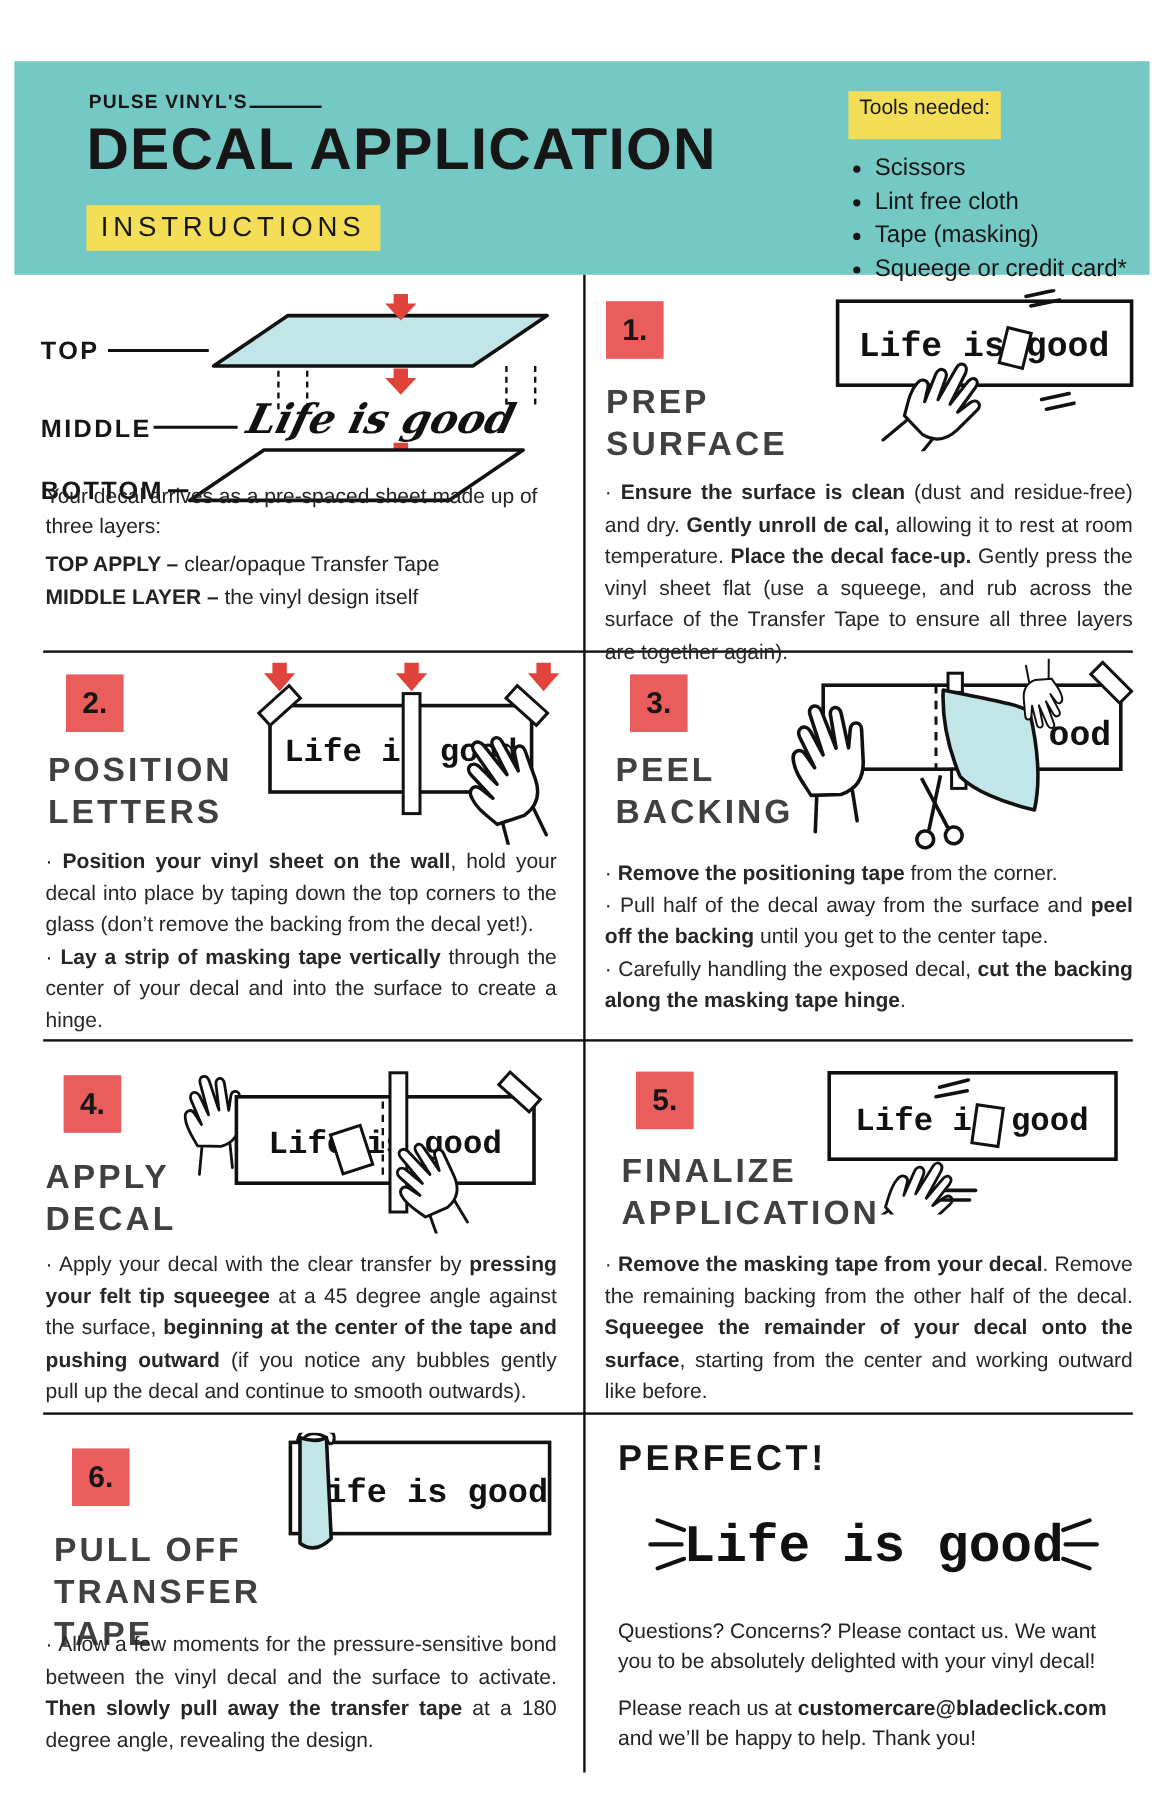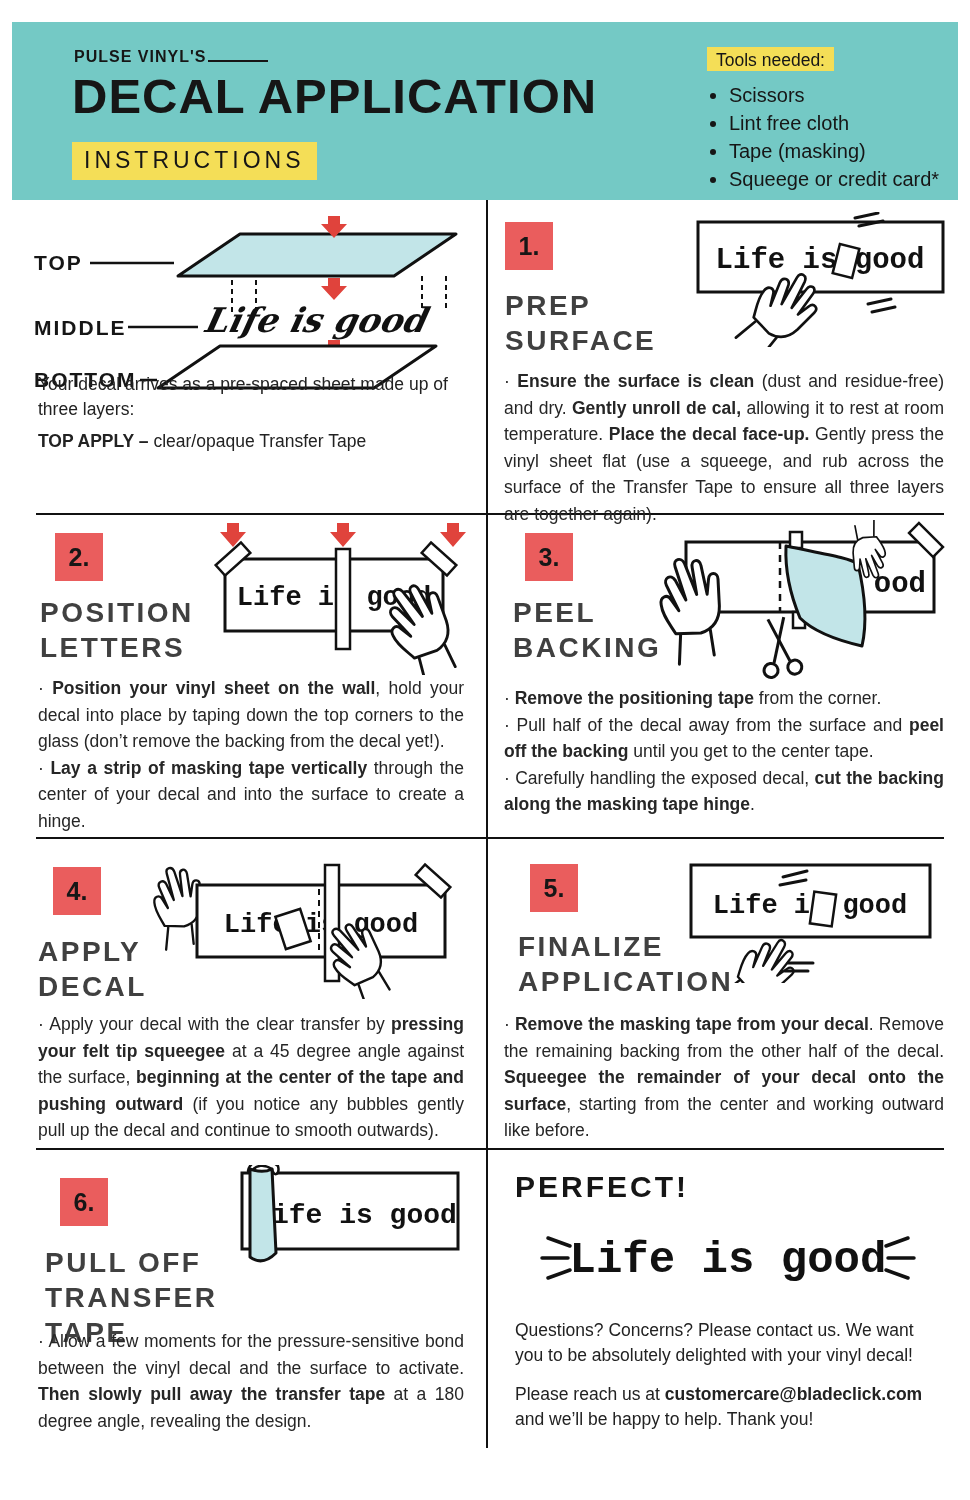--- a/index.html
+++ b/index.html
@@ -1,26 +1,26 @@
 <!DOCTYPE html>
 <html><head>
 <meta charset="utf-8">
 <style>
   * { margin:0; padding:0; box-sizing:border-box; }
   body { background:#fff; font-family:"Liberation Sans", sans-serif; color:#222; }
-  .page { position:relative; width:970px; height:1448px; background:#fff; overflow:hidden; }
+  .page { position:relative; width:970px; height:1448px; background:#fff; overflow:hidden;margin-top:29px; }
 
   
   .header { position:absolute; left:12px; top:22px; width:946px; height:178px; background:#74c9c5; }
   .brand { position:absolute; left:62px; top:26px; font-size:16px; font-weight:bold; letter-spacing:1px; color:#161616; }
   .brand-line { display:inline-block; width:60px; border-bottom:2px solid #161616; margin-left:2px; vertical-align:baseline; }
   .big-title { position:absolute; left:60px; top:46px; font-size:49px; font-weight:bold; letter-spacing:1px; color:#161616; }
   .instructions { position:absolute; left:60px; top:120px; background:#f4de57; padding:5px 12px 6px 12px; font-size:23px; letter-spacing:4px; font-weight:500; color:#161616; }
   .tools { position:absolute; left:695px; top:25px; width:240px; }
-  .tools-title { display:inline-block; background:#f4de57; padding:3px 9px 0 9px; font-size:17.5px; color:#161616; }
+  .tools-title { display:inline-block; background:#f4de57; padding:3px 9px 16px 9px; font-size:17.5px; color:#161616; }
   .tools-list { margin:10px 0 0 22px; font-size:20px; line-height:1.4; color:#161616; }
 
   
   .vline { position:absolute; left:486px; top:200px; width:2px; height:1255px; background:#111; }
   .hline { position:absolute; left:36px; width:908px; height:2px; background:#111; }
   #hline-1 { top:513px; } #hline-2 { top:837px; } #hline-3 { top:1148px; }
 
   
   .cell { position:absolute; }
   #cell-intro   { left:0;     top:200px;  width:486px; height:315px; }
@@ -110,20 +110,21 @@
       <text class="dlabel" x="8" y="121" font-size="21">MIDDLE</text>
       <line class="ln" x1="102" y1="113" x2="172" y2="113" stroke-width="2.5"></line>
       <path d="M302,126 h12 v8 h7 l-13,14 -13,-14 h7 Z" fill="#e0433c"></path>
       <path d="M132,174 L194,132 L410,132 L348,174 Z" fill="#fff" stroke="#111" stroke-width="3" stroke-linejoin="round"></path>
       <text class="dlabel" x="8" y="173" font-size="21">BOTTOM</text>
       <line class="ln" x1="114" y1="166" x2="131" y2="166" stroke-width="2.5"></line>
     </svg>
     <p class="intro-par">Your decal arrives as a pre-spaced sheet made up of three layers:</p>
     <div class="layer-list">
       <div><b>TOP APPLY –</b><span> clear/opaque Transfer Tape</span></div>
+      <div><b>MIDDLE LAYER –</b><span> the vinyl design itself</span></div>
     </div>
   </div>
 
   <div class="cell" id="cell-s1">
     <div class="numbox" style="left:17px; top:22px;">1.</div>
     <div class="s-title" style="left:17px; top:88px;">
       <span>PREP</span><br><span>SURFACE</span>
     </div>
     <svg class="illus" style="left:162px; top:12px;" width="305" height="135" viewBox="0 0 305 135">
       <rect x="48" y="10" width="245" height="70" fill="#fff" stroke="#111" stroke-width="3"></rect>

